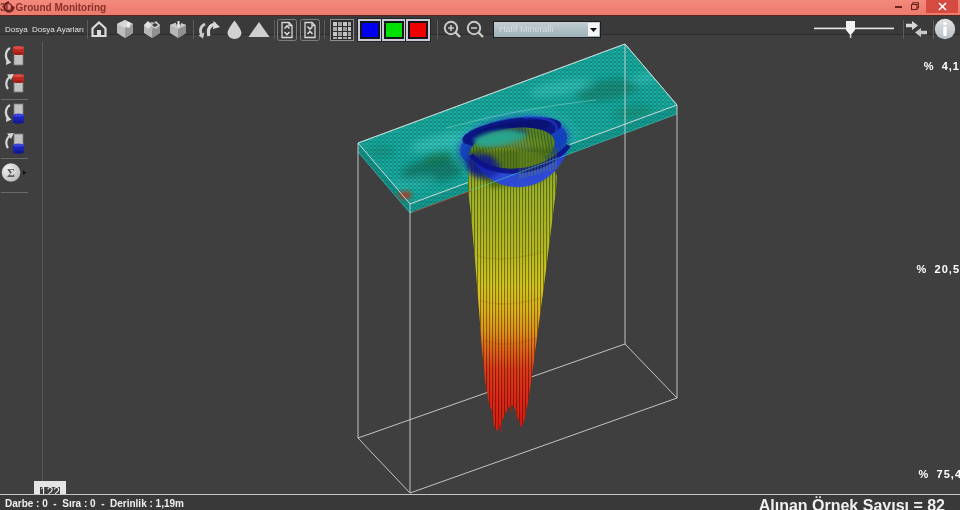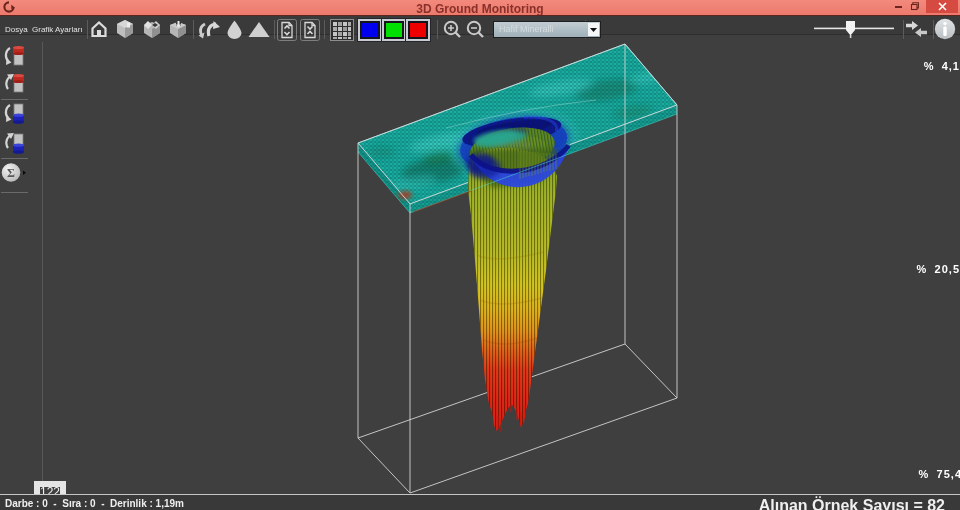--- a/index.html
+++ b/index.html
@@ -1,18 +1,18 @@
 <!DOCTYPE html>
 <html><head>
 <meta charset="utf-8">
 <style>
 html,body{margin:0;padding:0;width:960px;height:510px;overflow:hidden;background:#3F3F3F;font-family:"Liberation Sans",sans-serif;}
 #app{position:relative;width:960px;height:510px;}
 #titlebar{position:absolute;left:0;top:0;width:960px;height:15px;background:linear-gradient(#F28A7D,#EC7A6C);}
-#title{position:absolute;left:0;top:2px;width:960px;text-align:center;font-size:12px;font-weight:bold;color:#89302A;}
+#title{position:absolute;left:0;top:2px;width:960px;font-size:10px;font-weight:bold;color:#89302A;}
 #closebtn{position:absolute;left:926px;top:0;width:32px;height:13px;background:#D54A41;color:#FFF;font-size:10px;font-weight:bold;text-align:center;line-height:13px;}
 #toolbar{position:absolute;left:0;top:15px;width:960px;height:20px;background:#3A3A3A;border-top:1px solid #5E241E;box-sizing:border-box;border-bottom:1px solid #2E2E2E;}
 .menu{position:absolute;top:9px;font-size:8px;color:#E2E2E2;}
 .tsep{position:absolute;top:4px;height:19px;width:1px;background:#5C5C5C;}
 .ticon{position:absolute;}
 #sidebar{position:absolute;left:0;top:42px;width:43px;height:452px;background:#3F3F3F;border-right:1px solid #585858;box-sizing:border-box;}
 .ssep{position:absolute;left:1px;width:27px;height:1px;background:#6A6A6A;}
 #canvas{position:absolute;left:44px;top:42px;padding-left:21px;}
 #lbl122{position:absolute;left:34px;top:481px;width:20px;height:10px;border:6px solid #e5e5e5;color:#F4F4F4;font-size:12px;font-weight:normal;text-align:center;line-height:10px;background:#3F3F3F;}
 #statusbar{position:absolute;left:0;top:494px;width:960px;height:16px;background:#393939;border-top:1px solid #C6C6C6;box-sizing:border-box;}
@@ -32,21 +32,21 @@
         <rect x="2" y="6" width="7" height="2" fill="#6B241E"></rect>
         <rect x="18.5" y="4.5" width="5.5" height="5" fill="none" stroke="#6B241E" stroke-width="1.1"></rect>
         <path d="M19.8,4.5 v-1.8 h5.6 v5.2 h-1.6" fill="none" stroke="#6B241E" stroke-width="1.1"></path>
       </svg>
     <div id="closebtn"><svg width="9" height="9" viewBox="0 0 9 9" style="margin-top:2px">
           <path d="M1,1 L8,8 M8,1 L1,8" stroke="#FFF" stroke-width="1.6"></path>
         </svg></div>
   </div>
   <div id="toolbar">
     <div class="menu" style="left:5px">Dosya</div>
-    <div class="menu" style="left:32px">Grafik Ayarları</div>
+    <div class="menu" style="left:32px">Dosya Ayarları</div>
     <div class="tsep" style="left:87px"></div>
     <div class="tsep" style="left:193px"></div>
     <div class="tsep" style="left:274px"></div>
     <div class="tsep" style="left:324px"></div>
     <div class="tsep" style="left:437px"></div>
     <div class="tsep" style="left:585px"></div>
     <div class="tsep" style="left:903px"></div>
     <div class="tsep" style="left:933px"></div>
     <svg class="ticon" style="left:90px;top:4px" width="18" height="18" viewBox="0 0 18 18">
         <path d="M2.5,8.5 L9,2.5 L15.5,8.5 L15.5,16 L2.5,16 Z" fill="none" stroke="#DCDCDC" stroke-width="2.2"></path>

